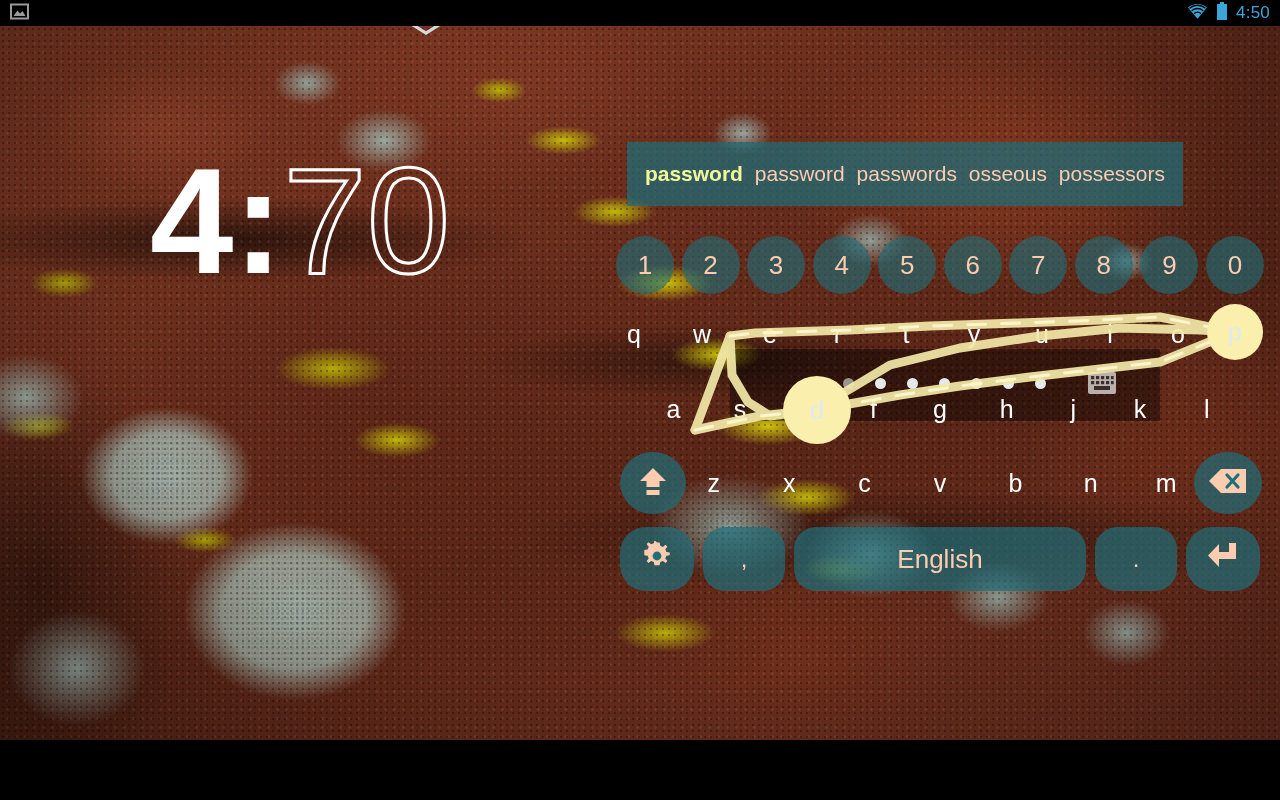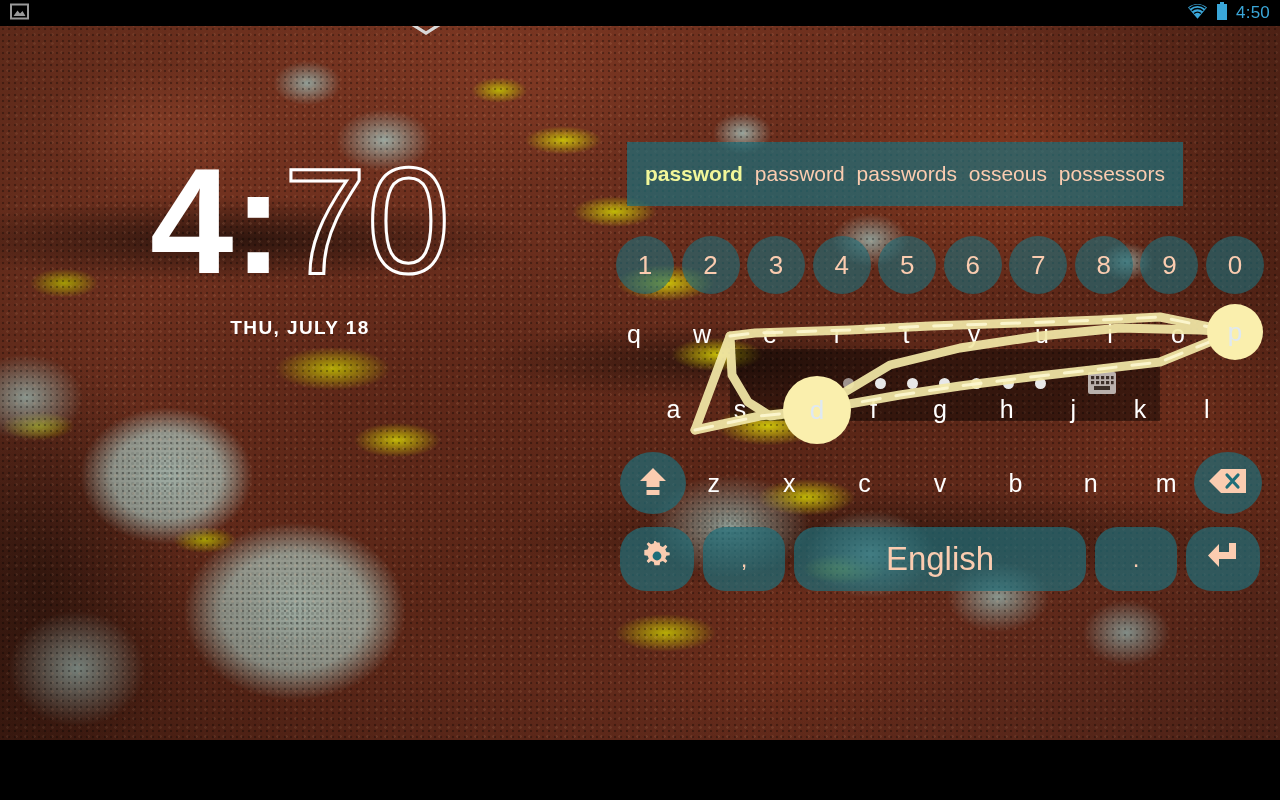--- a/index.html
+++ b/index.html
@@ -178,21 +178,21 @@
   #key-backspace { left:594px; top:312px; width:68px; height:62px; }
 
   #row-sp { padding:0 20px; gap:9px; }
   .botkey {
     background:rgba(31,110,121,.70); border-radius:22px; height:64px;
     display:flex; align-items:center; justify-content:center;
     color:#fbccb0; font-size:24px;
   }
   #key-settings { width:74px; border-radius:26px; }
   #key-comma    { width:82px; }
-  #key-space    { flex:1; font-size:33px; }
+  #key-space    { flex:1; font-size:26px; }
   #key-period   { width:82px; }
   #key-enter    { width:74px; border-radius:26px; }
 
   
   .gesture-blob {
     position:absolute; border-radius:50%;
     background:#faefad;
     display:flex; align-items:center; justify-content:center;
     color:#dfe9f2; font-size:26px;
     z-index:34;
@@ -247,21 +247,20 @@
         </svg>
       </span>
       <span class="sb-clock">4:50</span>
     </div>
   </div>
 
   <div id="clock-widget">
     <div id="clock-time">
       <span id="clock-hour">4</span><span id="clock-sep">:</span><span id="clock-min">70</span>
     </div>
-    <div id="clock-date">THU, JULY 18</div>
   </div>
 
   <div id="password-field"></div>
   <div id="password-dots">
     <span class="pw-dot dim"></span>
     <span class="pw-dot"></span>
     <span class="pw-dot"></span>
     <span class="pw-dot"></span>
     <span class="pw-dot"></span>
     <span class="pw-dot"></span>

